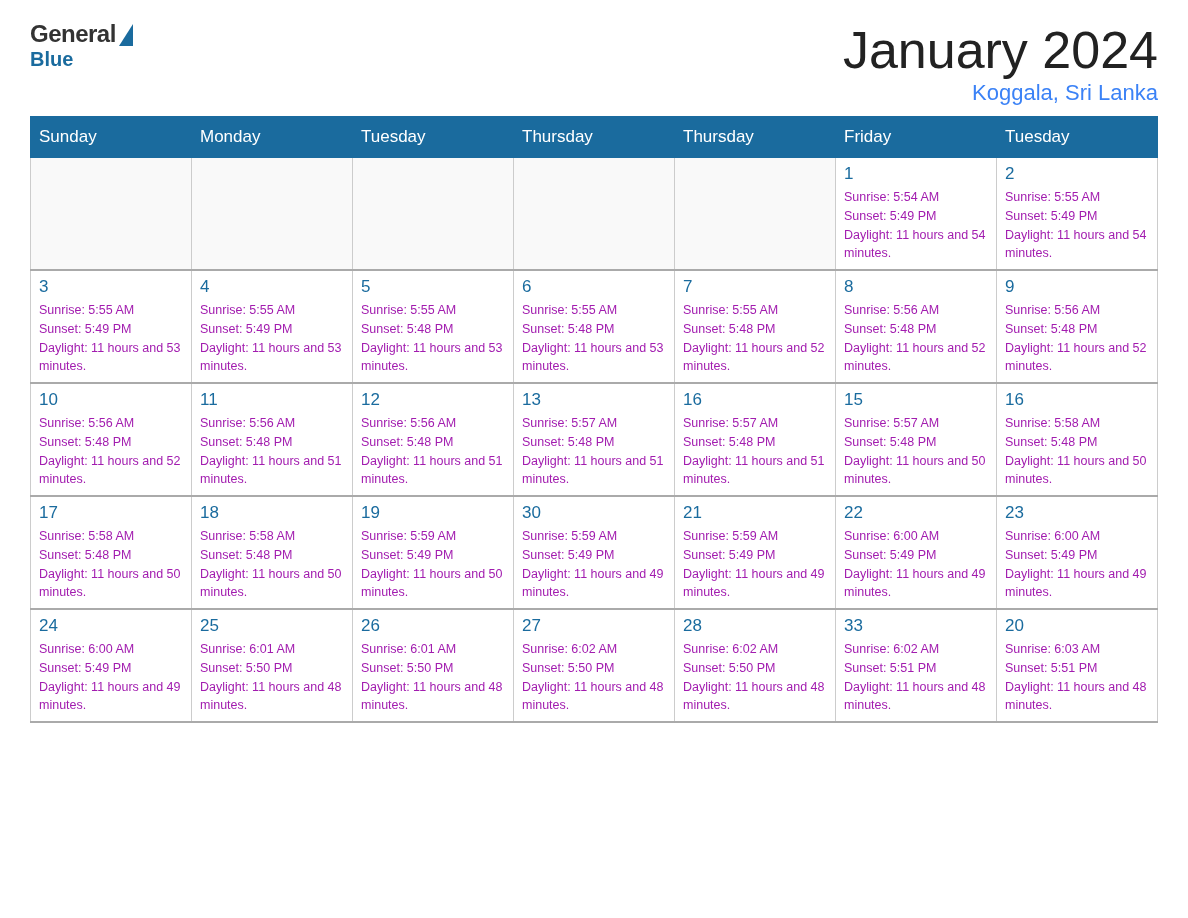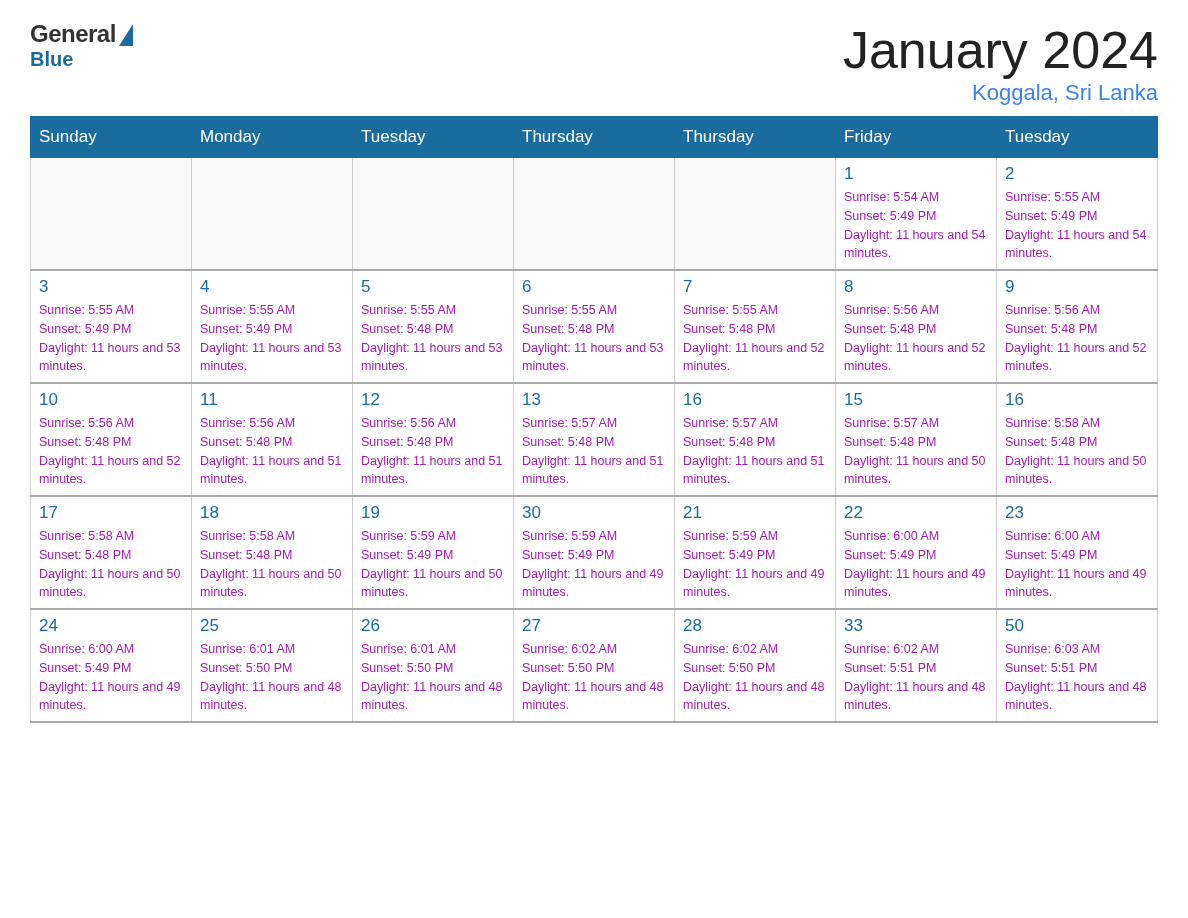--- a/index.html
+++ b/index.html
@@ -310,20 +310,20 @@
 Sunset: 5:50 PM
 Daylight: 11 hours and 48 minutes.</div>
         </td>
         <td>
           <span class="day-number">33</span>
           <div class="day-info" style="white-space: pre-line;">Sunrise: 6:02 AM
 Sunset: 5:51 PM
 Daylight: 11 hours and 48 minutes.</div>
         </td>
         <td>
-          <span class="day-number">50</span>
+          <span class="day-number">20</span>
           <div class="day-info" style="white-space: pre-line;">Sunrise: 6:03 AM
 Sunset: 5:51 PM
 Daylight: 11 hours and 48 minutes.</div>
         </td>
       </tr>
     </tbody>
 </table>
 
 </body></html>

